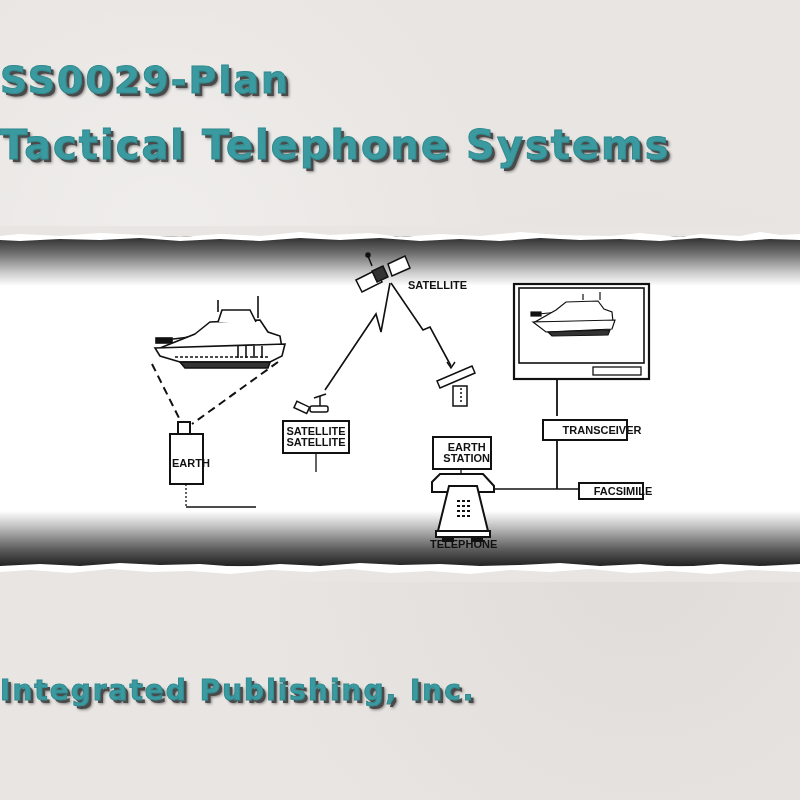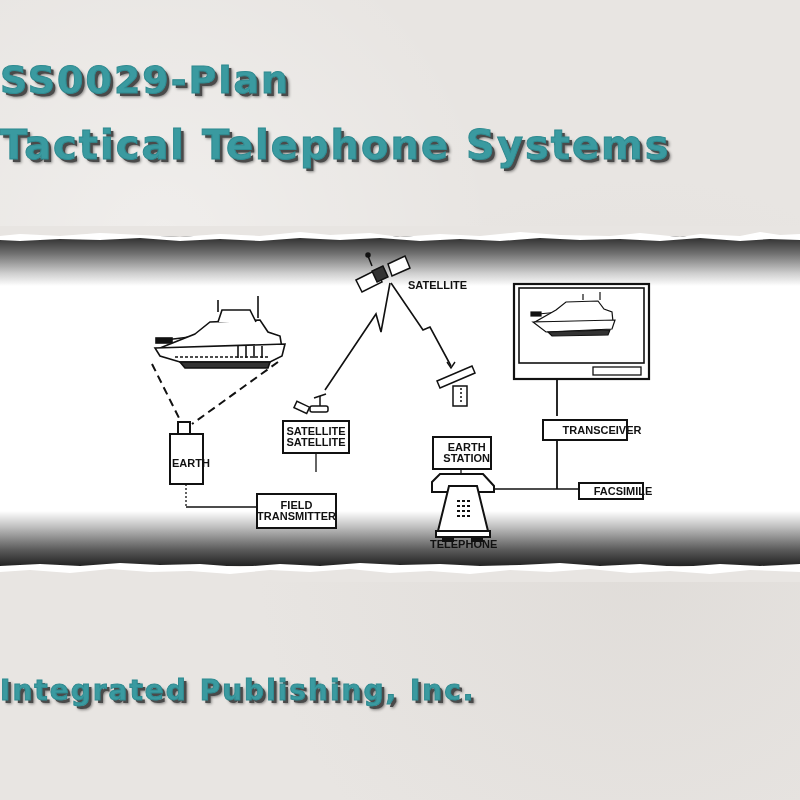--- a/index.html
+++ b/index.html
@@ -193,26 +193,20 @@
       <div>STATION</div>
     </div>
   </div>
 
   <div class="box" style="left:542px;top:183px;width:82px;height:18px;">
     <div class="lbl" style="position:static;margin-left:34px;">TRANSCEIVER</div>
   </div>
 
   <div class="lbl" style="left:174px;top:222px;width:28px;text-align:center;left:172px;width:30px;">EARTH</div>
 
-  <div class="box" style="left:256px;top:257px;width:77px;height:32px;">
-    <div class="lbl" style="position:static;">
-      <div>FIELD</div>
-      <div>TRANSMITTER</div>
-    </div>
-  </div>
 
   <div class="box" style="left:578px;top:246px;width:62px;height:14px;">
     <div class="lbl" style="position:static;margin-left:24px;">FACSIMILE</div>
   </div>
 
   <div class="lbl" style="left:430px;top:303px;width:66px;">TELEPHONE</div>
 </div>
 
 <div class="title t3">Integrated Publishing, Inc.</div>
 

